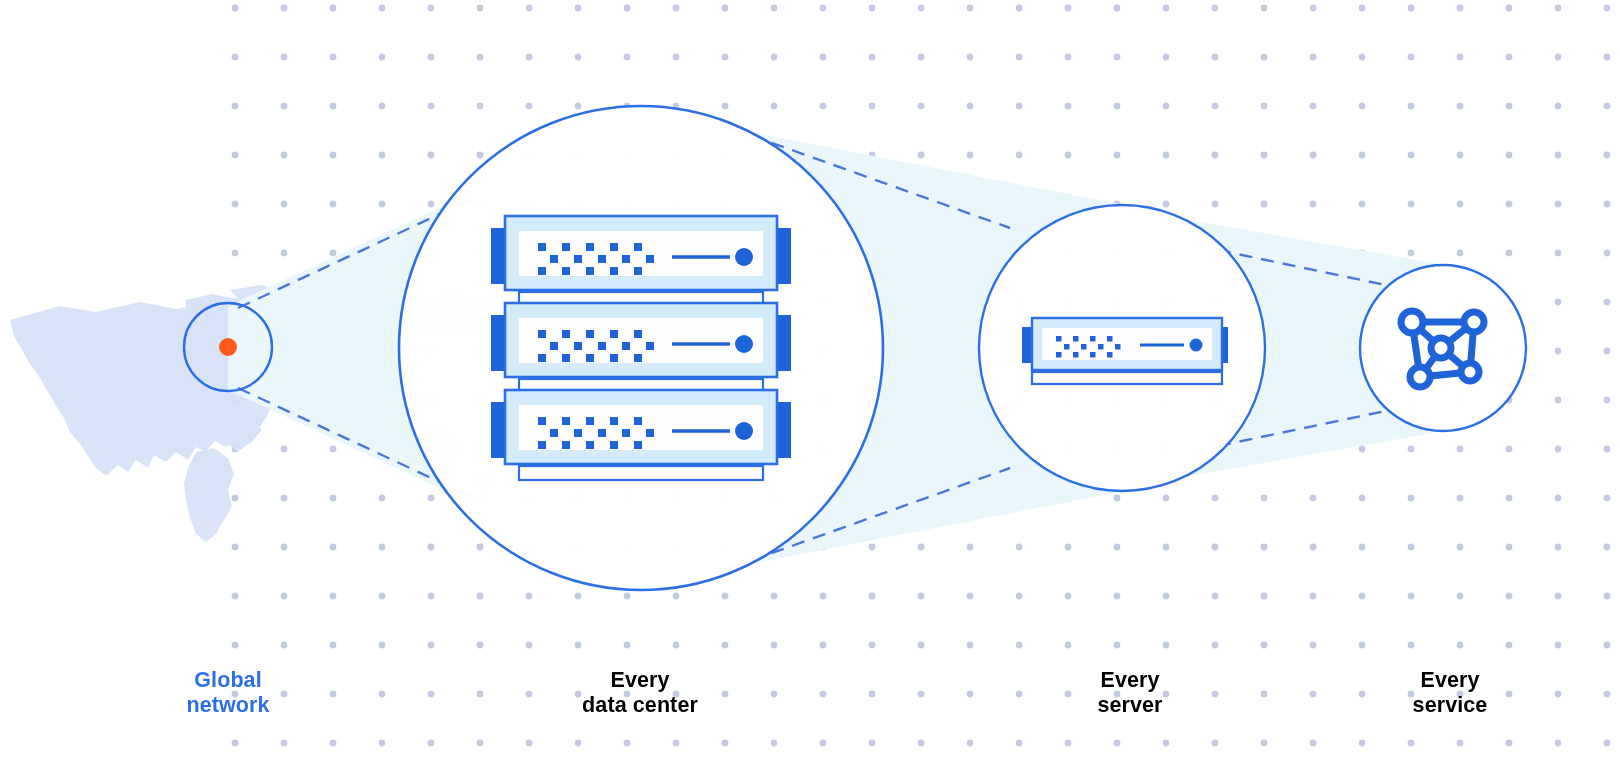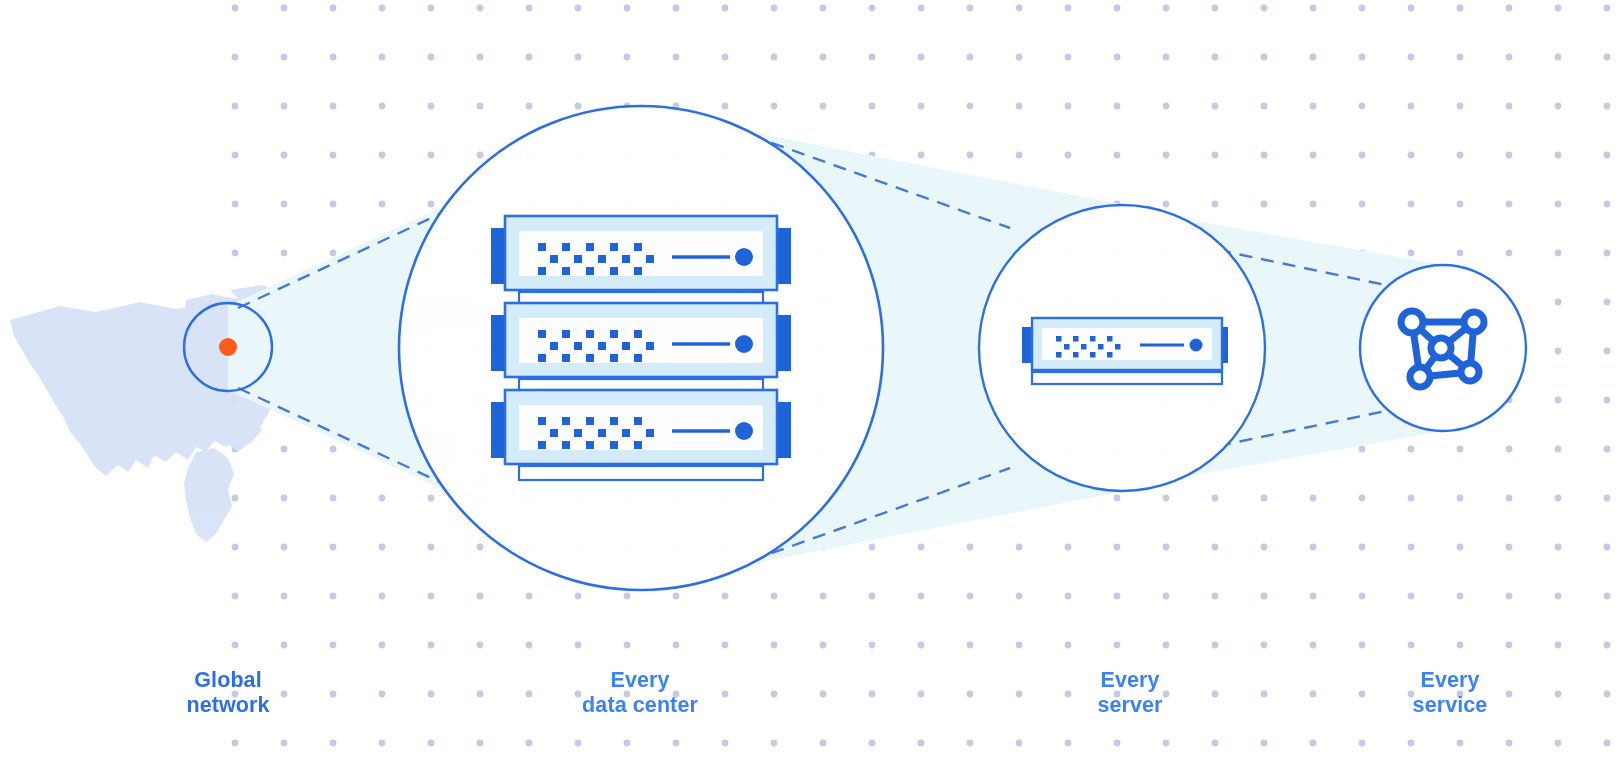--- a/index.html
+++ b/index.html
@@ -6,21 +6,21 @@
   body{
     width:1620px;height:782px;overflow:hidden;position:relative;
     background:#ffffff;
     font-family:"Liberation Sans","DejaVu Sans",sans-serif;
   }
   #stage{position:absolute;inset:0;width:1436px;height:782px;text-decoration:underline;}
   svg.layer{position:absolute;left:0;top:0;width:1620px;height:782px;display:block;}
   .labels{position:absolute;left:0;top:0;width:1620px;height:782px;pointer-events:none;}
   .label{
     position:absolute;text-align:center;line-height:1.17;
-    font-size:21.5px;font-weight:700;color:#3b82f6;letter-spacing:.1px;
+    font-size:21.5px;font-weight:700;color:#000000;letter-spacing:.1px;
     white-space:pre-line;
   }
   .label.accent{color:#2c6fe4;}
   .l1{left:128px;top:668px;width:200px;}
   .l2{left:540px;top:668px;width:200px;}
   .l3{left:1030px;top:668px;width:200px;}
   .l4{left:1350px;top:668px;width:200px;}
 </style>
 </head>
 <body>

